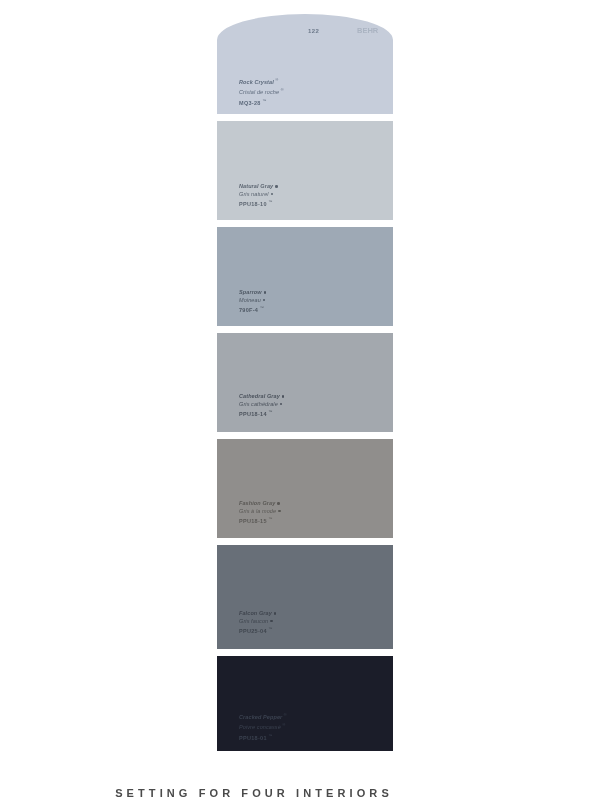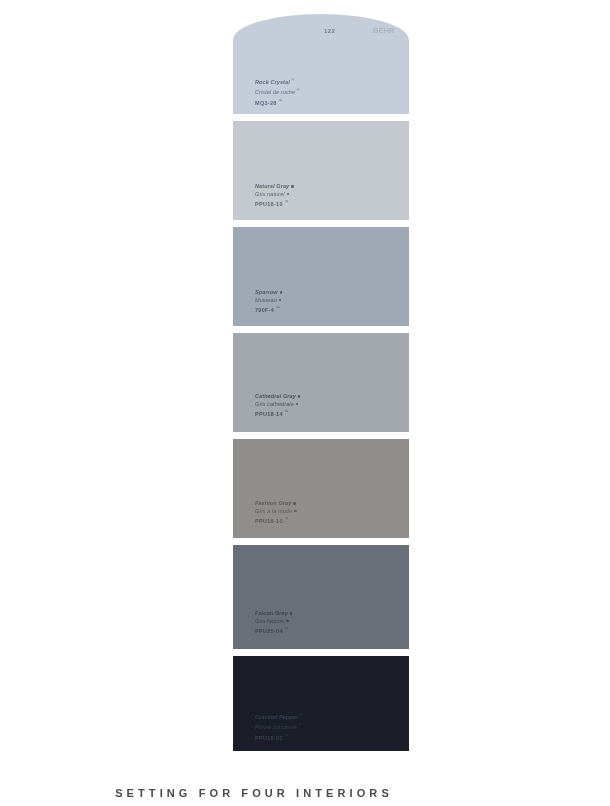--- a/index.html
+++ b/index.html
@@ -13,21 +13,20 @@
     font-family: "Liberation Sans", sans-serif;
     overflow: hidden;
     position: relative;
   }
 
   #card {
     position: absolute;
     left: 217px;
     top: 14px;
     width: 176px;
-    margin-left: 16px;
   }
 
   .swatch {
     position: relative;
     width: 176px;
     box-sizing: border-box;
     margin-bottom: 7px;
     overflow: hidden;
   }
 

